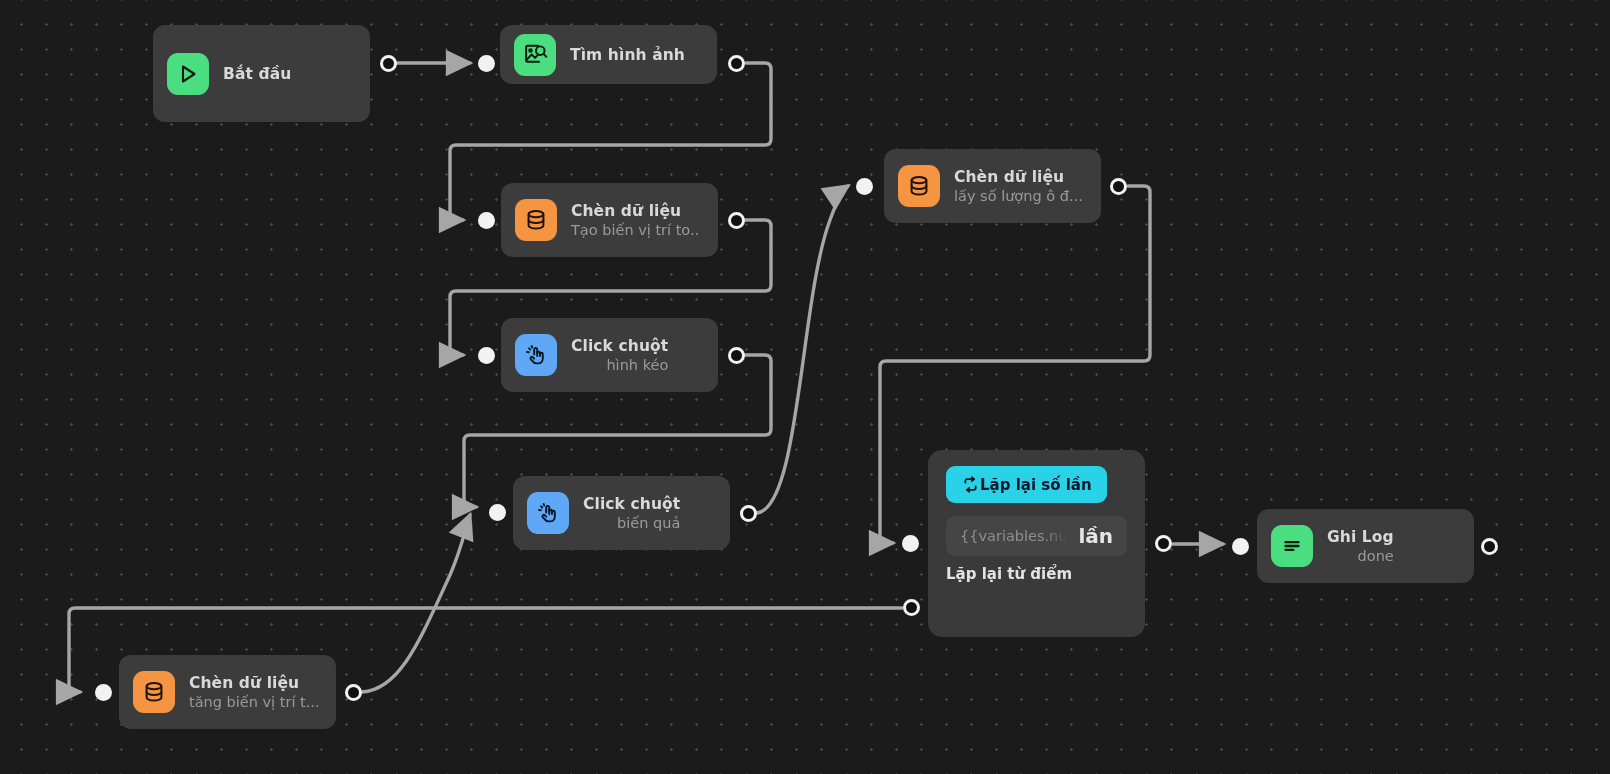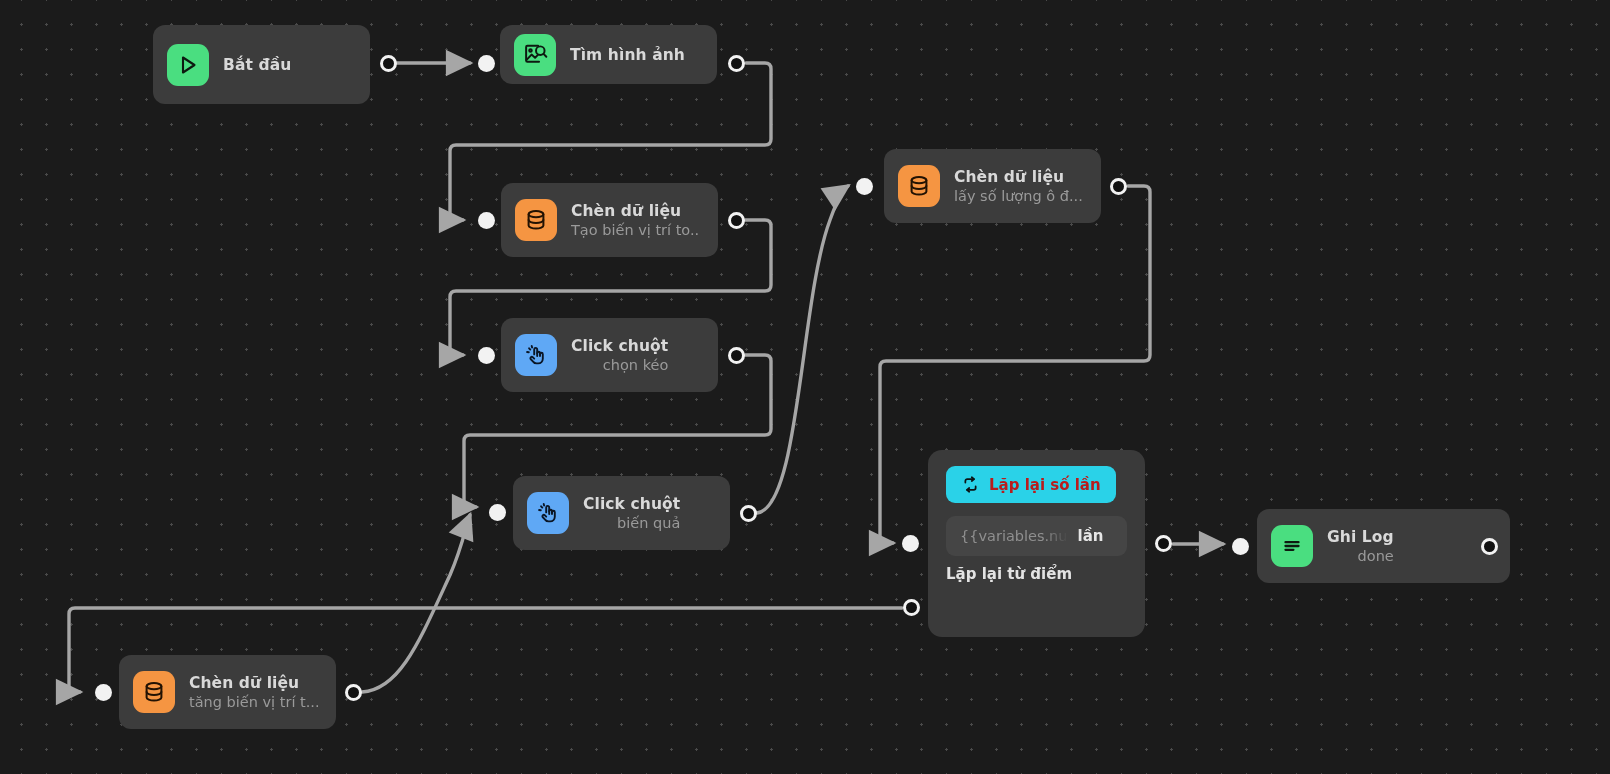--- a/index.html
+++ b/index.html
@@ -28,29 +28,29 @@
   .ic.blue{background:#5fa8f5;}
   .ic svg{display:block;}
 
   
   .port{position:absolute;border-radius:50%;box-sizing:border-box;}
   .port.inp{width:17px;height:17px;background:#f2f2f2;}
   .port.out{width:17px;height:17px;background:#111;border:3px solid #f2f2f2;}
 
   
   .loopnode{position:absolute;background:#3a3a3a;border-radius:14px;box-sizing:border-box;padding:16px 18px 18px 18px;}
-  .loop-head{display:inline-flex;align-items:center;gap:9px;background:#2ad2e8;border-radius:9px;
-             padding:9px 15px;color:#b91c1c;font-size:15px;font-weight:700;}
+  .loop-head{display:inline-flex;align-items:center;background:#2ad2e8;border-radius:9px;
+             padding:9px 15px;color:#0f172a;font-size:15px;font-weight:700;}
   .loop-head svg{display:block;}
   .loop-field{margin-top:13px;background:#454545;border-radius:9px;height:40px;display:flex;align-items:center;
-              padding:0 14px;overflow:hidden;}
+              justify-content:space-between;padding:0 14px;overflow:hidden;}
   .loop-field .val{color:#8f8f8f;font-size:14.5px;white-space:nowrap;overflow:hidden;
                    -webkit-mask-image:linear-gradient(90deg,#000 78%,transparent 100%);
                    mask-image:linear-gradient(90deg,#000 78%,transparent 100%);max-width:112px;}
-  .loop-field .unit{color:#e6e6e6;font-size:15px;font-weight:600;margin-left:10px;}
+  .loop-field .unit{color:#e6e6e6;font-size:20px;font-weight:600;margin-left:10px;}
   .loop-foot{margin-top:9px;color:#e3e3e3;font-size:15px;font-weight:700;}
 </style>
 </head>
 <body>
 
 <div id="canvas">
 
   <svg class="edges">
     <defs>
       <marker id="ah" markerWidth="9" markerHeight="9" refX="7.6" refY="4.5" orient="auto">
@@ -72,21 +72,21 @@
       <path d="M1128,186 L1144,186 Q1150,186 1150,192 L1150,355 Q1150,361 1144,361 L886,361 Q880,361 880,367 L880,537 Q880,543 886,543 L893,543" marker-end="url(#ah)"></path>
 
       <path d="M1173,544 L1223,544" marker-end="url(#ah)"></path>
 
       <path d="M902,608 L75,608 Q69,608 69,614 L69,686 Q69,692 75,692 L80,692" marker-end="url(#ah)"></path>
 
       <path d="M362,692 C400,690 420,640 450,575 C463,545 466,525 470,515" marker-end="url(#ah)"></path>
     </g>
   </svg>
 
-  <div class="node one" style="left:153px;top:25px;width:217px;height:79px;">
+  <div class="node one" style="left:153px;top:25px;width:217px;height:97px;">
     <div class="ic green">
       <svg width="24" height="24" viewBox="0 0 24 24" fill="none" stroke="#0d1a10" stroke-width="2.1" stroke-linejoin="round">
         <path d="M7 4.5 L18.5 12 L7 19.5 Z"></path>
       </svg>
     </div>
     <div class="tx">
       <div class="title">Bắt đầu</div>
     </div>
   </div>
   <div class="port out" style="left:380px;top:55px;"></div>
@@ -130,21 +130,21 @@
         <path d="M10.2 11.4 V6.4 a1.5 1.5 0 0 1 3 0 V13"></path>
         <path d="M13.2 10.2 a1.4 1.4 0 0 1 2.8 0 V13"></path>
         <path d="M16 11.2 a1.4 1.4 0 0 1 2.8 0 v4.6 a4.6 4.6 0 0 1 -4.6 4.6 h-1.6 a4.4 4.4 0 0 1 -3.5 -1.8 L6.6 16 a1.4 1.4 0 0 1 2.1 -1.8 l1.5 1.5"></path>
         <path d="M6.3 6.6 L5.1 5.3"></path>
         <path d="M8.1 4.6 L7.7 3"></path>
         <path d="M4.8 9.2 L3.1 9"></path>
       </svg>
     </div>
     <div class="tx">
       <div class="title">Click chuột</div>
-      <div class="sub">chọn kéo</div>
+      <div class="sub">hình kéo</div>
     </div>
   </div>
   <div class="port inp" style="left:478px;top:347px;"></div>
   <div class="port out" style="left:728px;top:347px;"></div>
 
   <div class="node" style="left:513px;top:476px;width:217px;height:74px;">
     <div class="ic blue">
       <svg width="24" height="24" viewBox="0 0 24 24" fill="none" stroke="#0a1626" stroke-width="1.9" stroke-linecap="round" stroke-linejoin="round">
         <path d="M10.2 11.4 V6.4 a1.5 1.5 0 0 1 3 0 V13"></path>
         <path d="M13.2 10.2 a1.4 1.4 0 0 1 2.8 0 V13"></path>
@@ -193,21 +193,21 @@
     <div class="loop-field">
       <span class="val">{{variables.nu</span>
       <span class="unit">lần</span>
     </div>
     <div class="loop-foot">Lặp lại từ điểm</div>
   </div>
   <div class="port inp" style="left:902px;top:535px;"></div>
   <div class="port out" style="left:1155px;top:535px;"></div>
   <div class="port out" style="left:903px;top:599px;"></div>
 
-  <div class="node" style="left:1257px;top:509px;width:253px;height:74px;">
+  <div class="node" style="left:1257px;top:509px;width:217px;height:74px;">
     <div class="ic green">
       <svg width="24" height="24" viewBox="0 0 24 24" fill="none" stroke="#0d1a10" stroke-width="2.3" stroke-linecap="round">
         <path d="M5.5 8.2 H18.5"></path>
         <path d="M5.5 12 H18.5"></path>
         <path d="M5.5 15.8 H13.4"></path>
       </svg>
     </div>
     <div class="tx">
       <div class="title">Ghi Log</div>
       <div class="sub">done</div>

